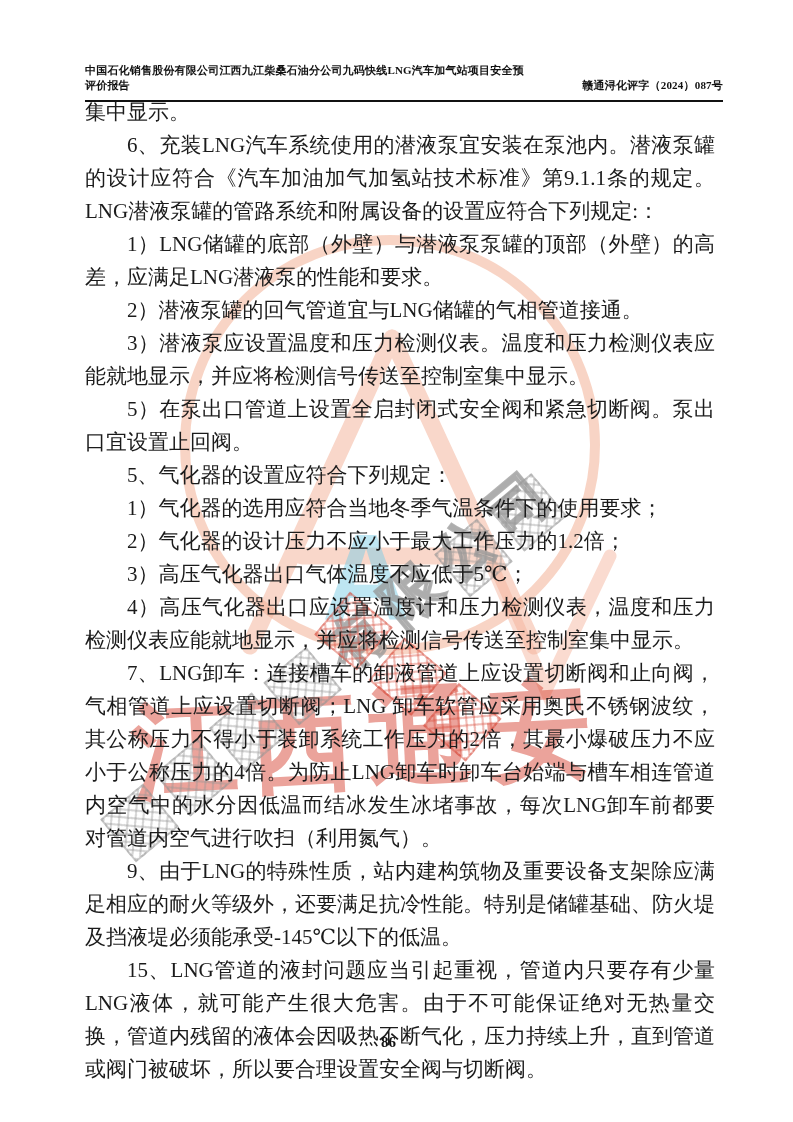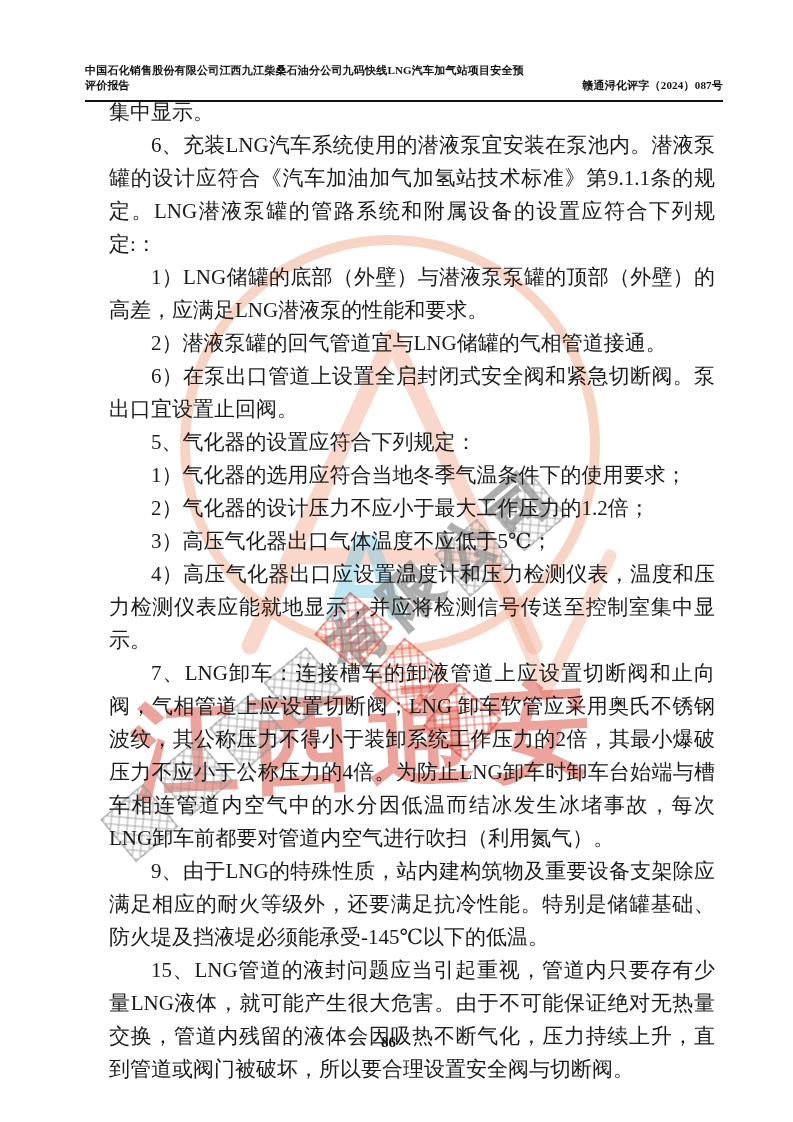--- a/index.html
+++ b/index.html
@@ -58,21 +58,21 @@
     position:absolute;top:63px;left:85px;right:70px;
     display:flex;justify-content:space-between;align-items:flex-end;
     font-size:11px;font-weight:bold;color:#111;
     border-bottom:2px solid #111;
     padding-bottom:7px;
     letter-spacing:0.2px;
     gap:48px;
   }
   .header .right{flex:0 0 auto;margin-left:3px;white-space:nowrap;}
   .body-text{
-    position:absolute;top:96px;left:85px;right:78px;margin-left:24px;
+    position:absolute;top:96px;left:85px;right:78px;
   }
   .para{
     margin:0;
     font-size:21px;
     line-height:33px;
     text-align:justify;
     text-justify:inter-ideograph;
     color:#1b1b1b;
   }
   .para.ind{text-indent:2em;}
@@ -121,21 +121,22 @@
     <div class="header">
       <span class="left">中国石化销售股份有限公司江西九江柴桑石油分公司九码快线LNG汽车加气站项目安全预评价报告</span>
       <span class="right">赣通浔化评字（2024）087号</span>
     </div>
 
     <div class="body-text">
         <p class="para">集中显示。</p>
         <p class="para ind">6、充装LNG汽车系统使用的潜液泵宜安装在泵池内。潜液泵罐的设计应符合《汽车加油加气加氢站技术标准》第9.1.1条的规定。LNG潜液泵罐的管路系统和附属设备的设置应符合下列规定:：</p>
         <p class="para ind">1）LNG储罐的底部（外壁）与潜液泵泵罐的顶部（外壁）的高差，应满足LNG潜液泵的性能和要求。</p>
         <p class="para ind">2）潜液泵罐的回气管道宜与LNG储罐的气相管道接通。</p>
-        <p class="para ind">6）在泵出口管道上设置全启封闭式安全阀和紧急切断阀。泵出口宜设置止回阀。</p>
+        <p class="para ind">3）潜液泵应设置温度和压力检测仪表。温度和压力检测仪表应能就地显示，并应将检测信号传送至控制室集中显示。</p>
+        <p class="para ind">5）在泵出口管道上设置全启封闭式安全阀和紧急切断阀。泵出口宜设置止回阀。</p>
         <p class="para ind">5、气化器的设置应符合下列规定：</p>
         <p class="para ind">1）气化器的选用应符合当地冬季气温条件下的使用要求；</p>
         <p class="para ind">2）气化器的设计压力不应小于最大工作压力的1.2倍；</p>
         <p class="para ind">3）高压气化器出口气体温度不应低于5℃；</p>
         <p class="para ind">4）高压气化器出口应设置温度计和压力检测仪表，温度和压力检测仪表应能就地显示，并应将检测信号传送至控制室集中显示。</p>
         <p class="para ind">7、LNG卸车：连接槽车的卸液管道上应设置切断阀和止向阀，气相管道上应设置切断阀；LNG 卸车软管应采用奥氏不锈钢波纹，其公称压力不得小于装卸系统工作压力的2倍，其最小爆破压力不应小于公称压力的4倍。为防止LNG卸车时卸车台始端与槽车相连管道内空气中的水分因低温而结冰发生冰堵事故，每次LNG卸车前都要对管道内空气进行吹扫（利用氮气）。</p>
         <p class="para ind">9、由于LNG的特殊性质，站内建构筑物及重要设备支架除应满足相应的耐火等级外，还要满足抗冷性能。特别是储罐基础、防火堤及挡液堤必须能承受-145℃以下的低温。</p>
         <p class="para ind">15、LNG管道的液封问题应当引起重视，管道内只要存有少量LNG液体，就可能产生很大危害。由于不可能保证绝对无热量交换，管道内残留的液体会因吸热不断气化，压力持续上升，直到管道或阀门被破坏，所以要合理设置安全阀与切断阀。</p>
       </div>
 

